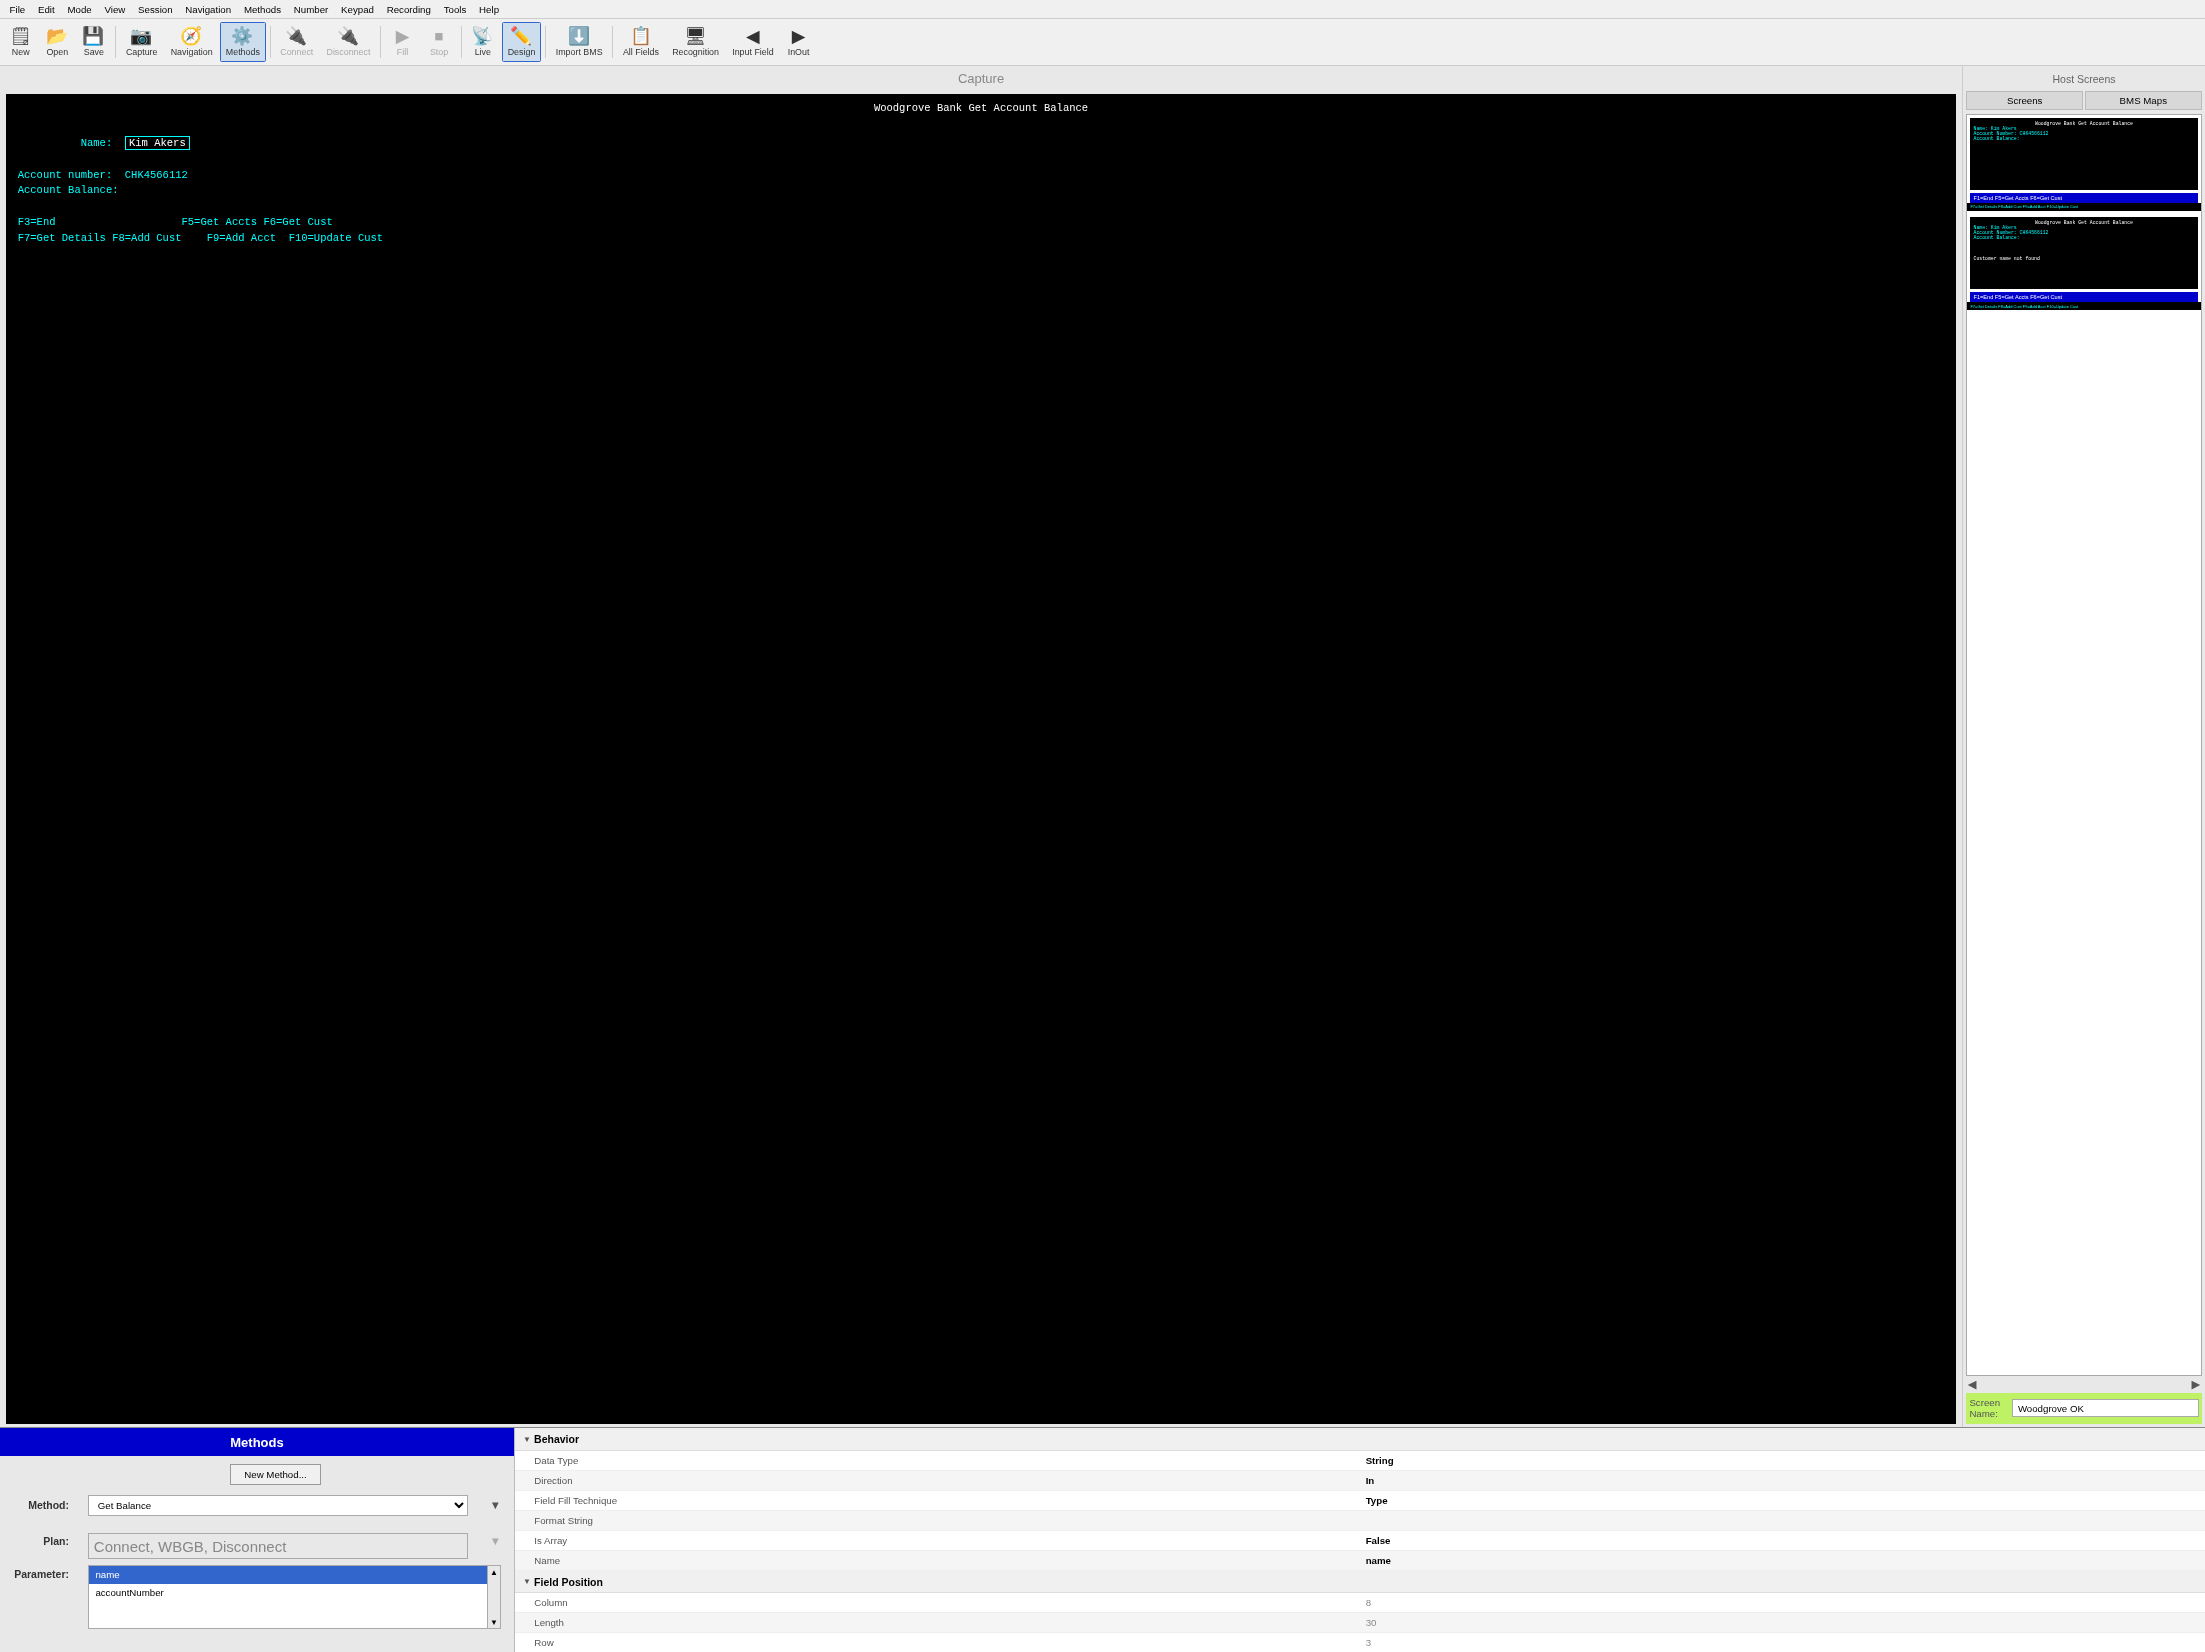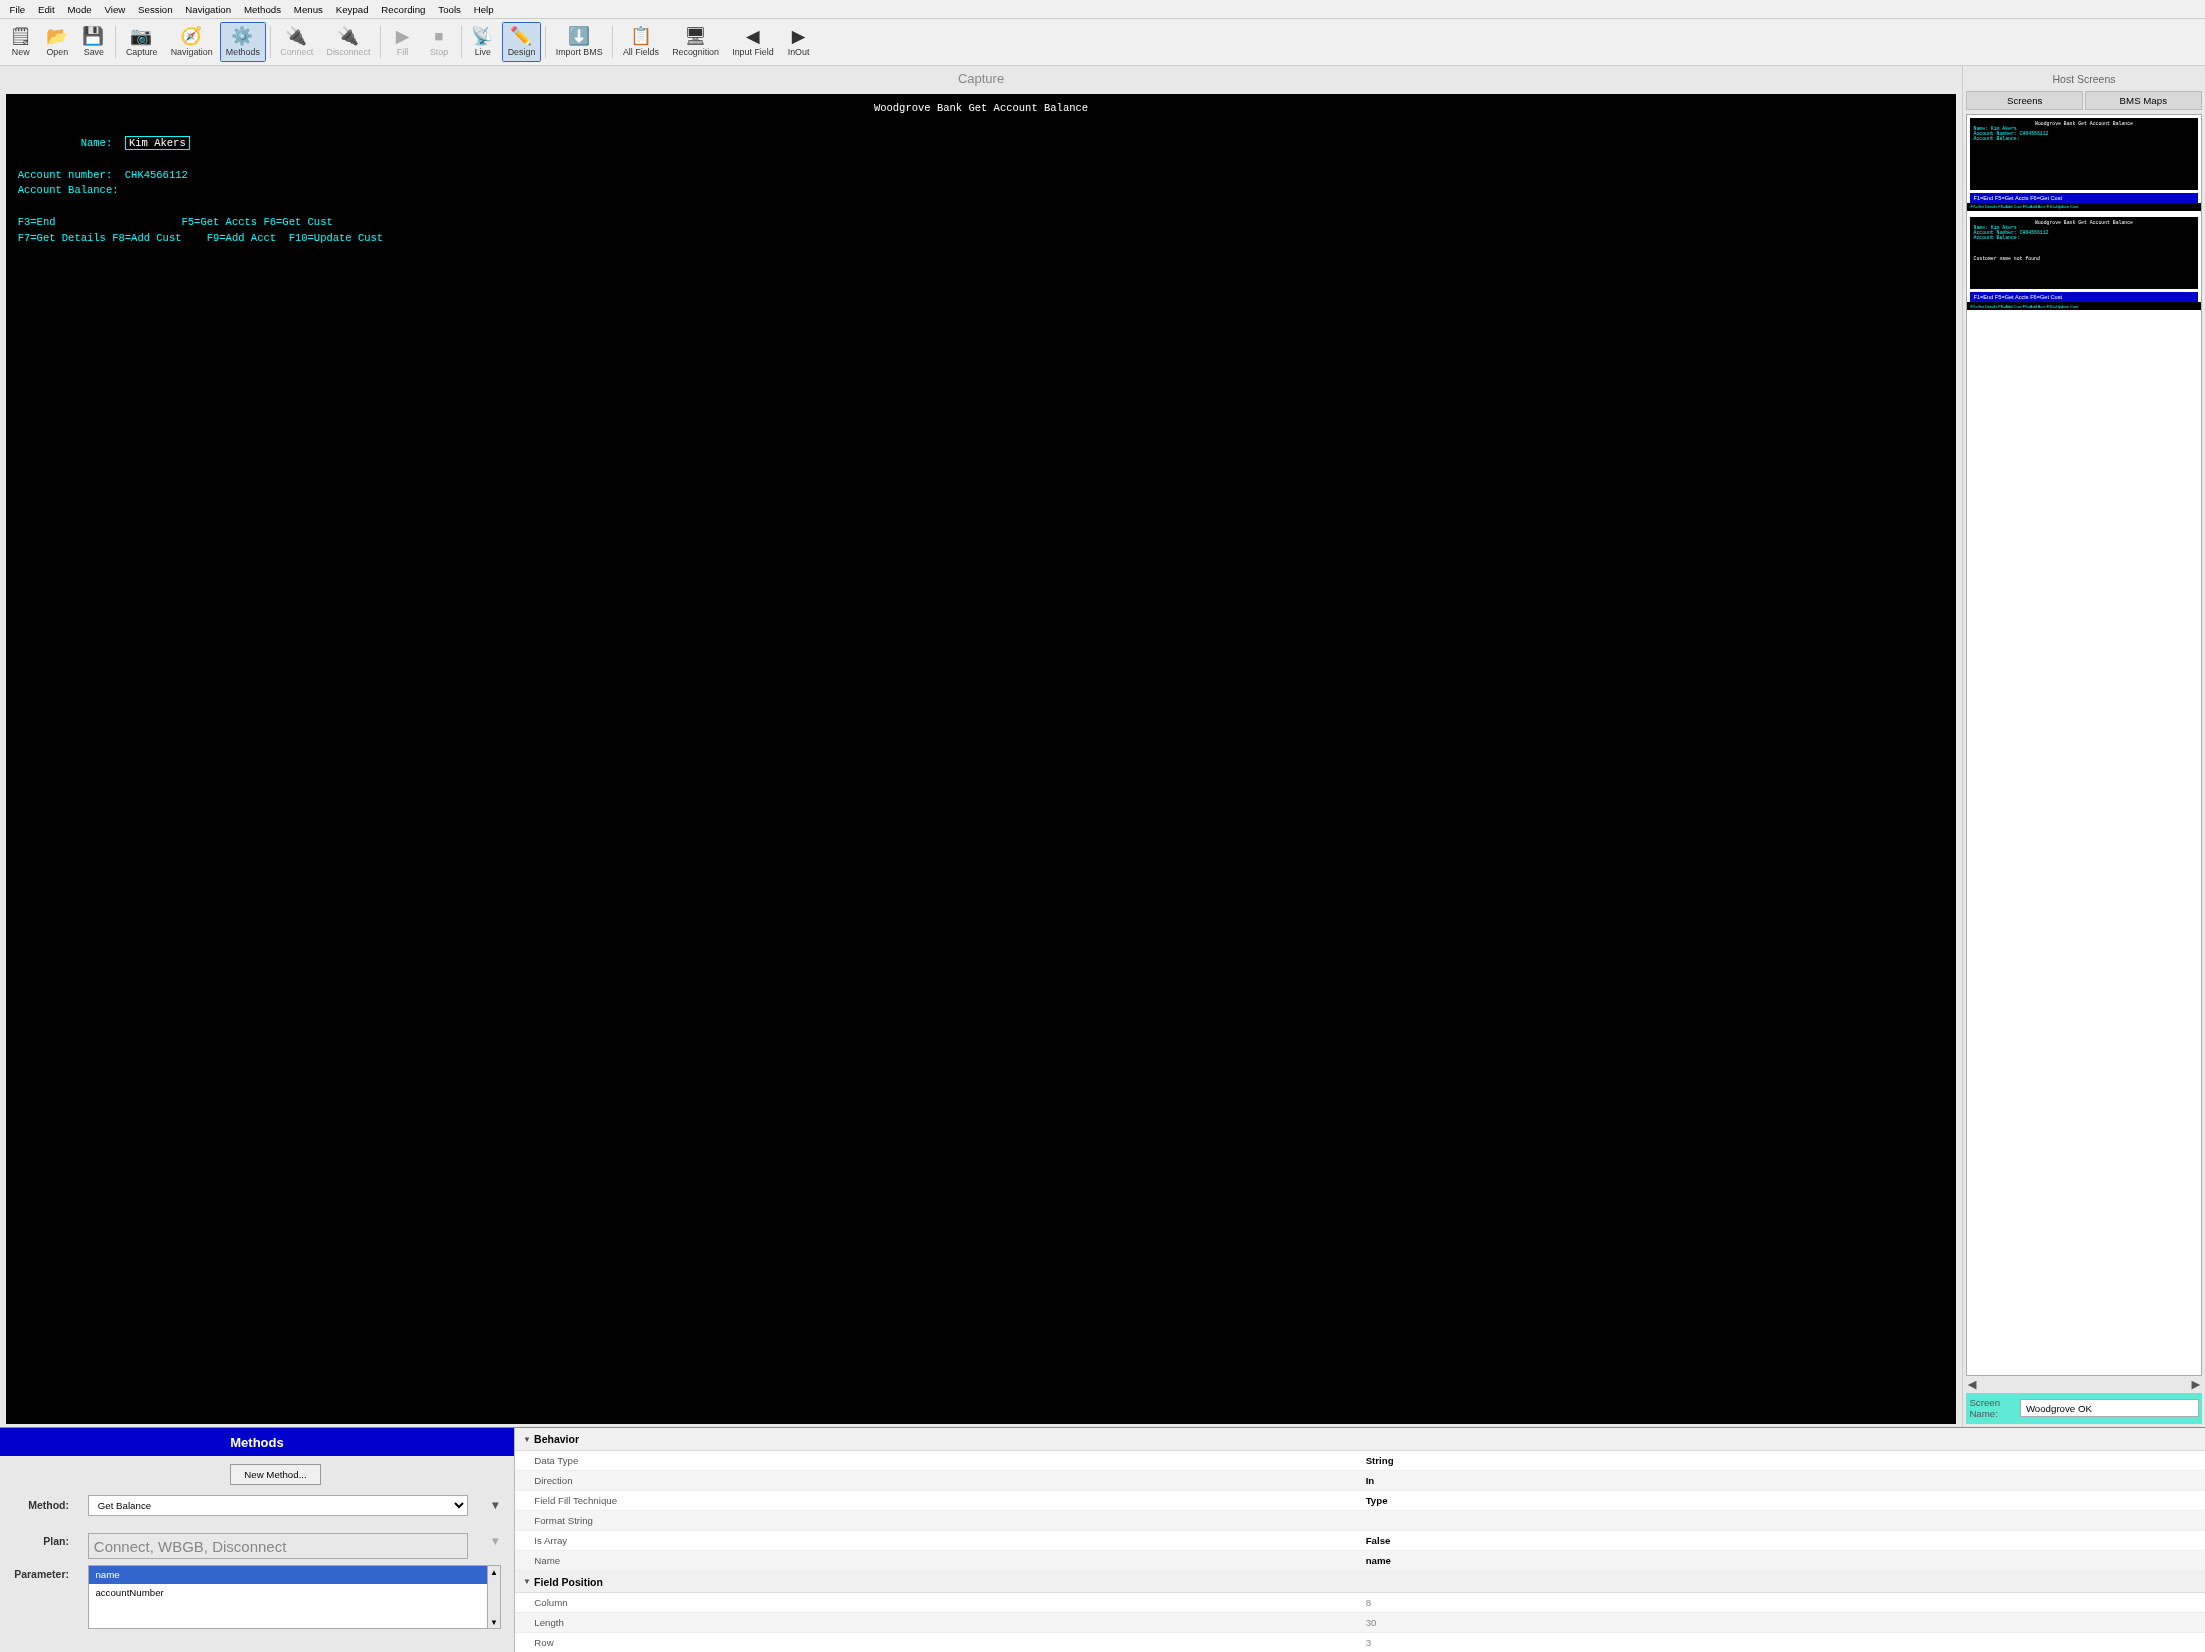--- a/index.html
+++ b/index.html
@@ -173,22 +173,22 @@
       justify-content: space-between;
       padding: 1.6px;
     }
     .scroll-arrow { cursor: pointer; font-size: 11.3px; color: #555; }
 
     
     .screen-name-row {
       display: flex;
       align-items: center;
       padding: 4.8px 3.2px;
-      gap: 20px;
-      background: #5eead4;
+      gap: 12px;
+      background: #bef264;
     }
     .screen-name-label { font-size: 9.7px; color: #555; }
     .screen-name-input {
       flex: 1;
       border: 0.8px solid #aaa;
       padding: 2.4px 4.8px;
       font-size: 9.7px;
       background: #fff;
     }
 
@@ -303,21 +303,21 @@
 <body>
 
 <div class="menu-bar">
   <span class="menu-item">File</span>
   <span class="menu-item">Edit</span>
   <span class="menu-item">Mode</span>
   <span class="menu-item">View</span>
   <span class="menu-item">Session</span>
   <span class="menu-item">Navigation</span>
   <span class="menu-item">Methods</span>
-  <span class="menu-item">Menus</span>
+  <span class="menu-item">Number</span>
   <span class="menu-item">Keypad</span>
   <span class="menu-item">Recording</span>
   <span class="menu-item">Tools</span>
   <span class="menu-item">Help</span>
 </div>
 
 <div class="toolbar">
   <div class="toolbar-btn">
     <span class="icon">🗒</span>
     <span>New</span>

